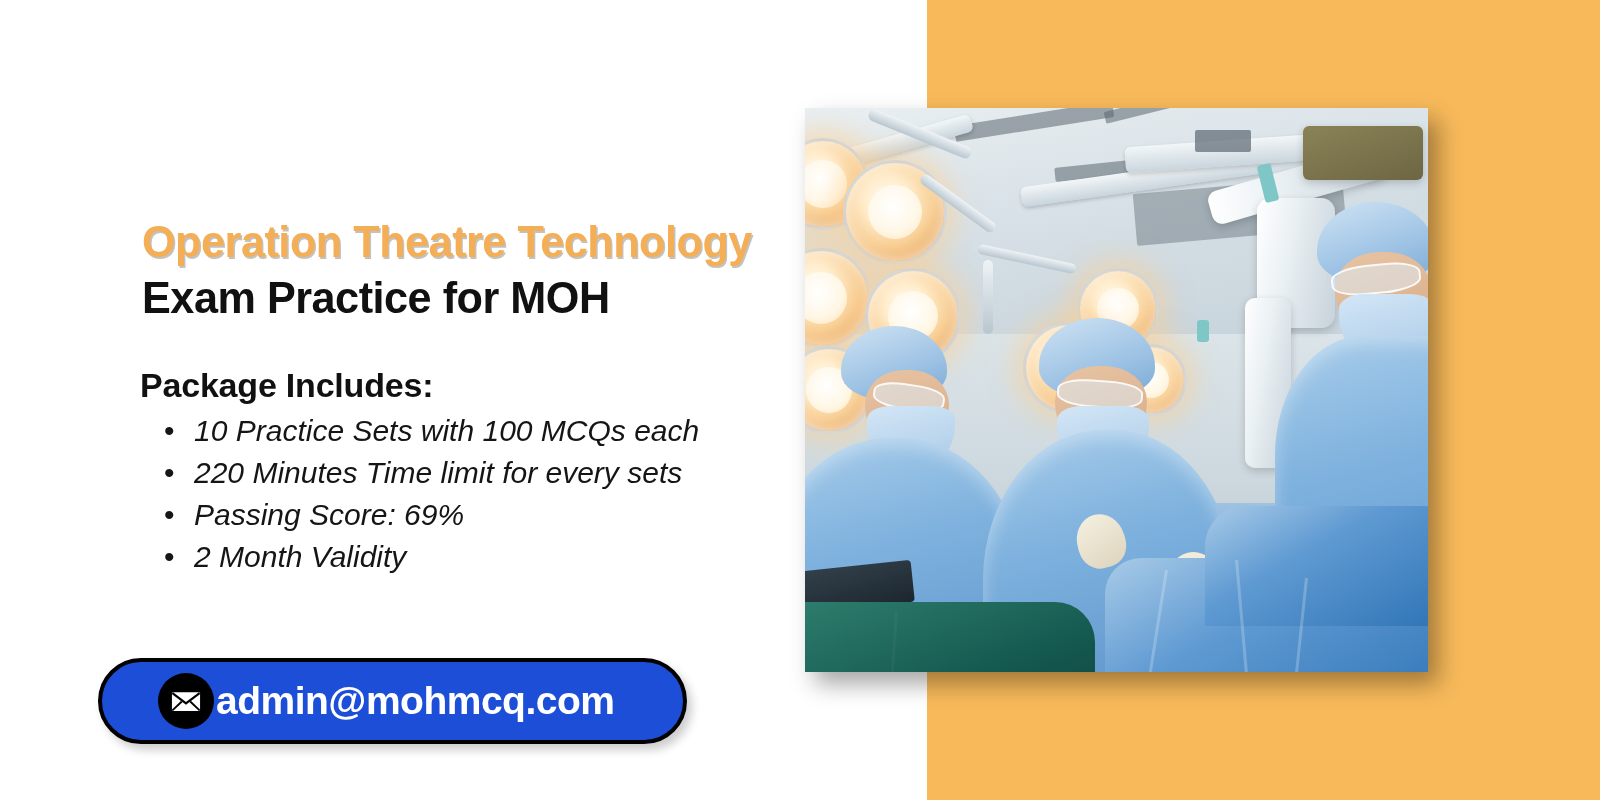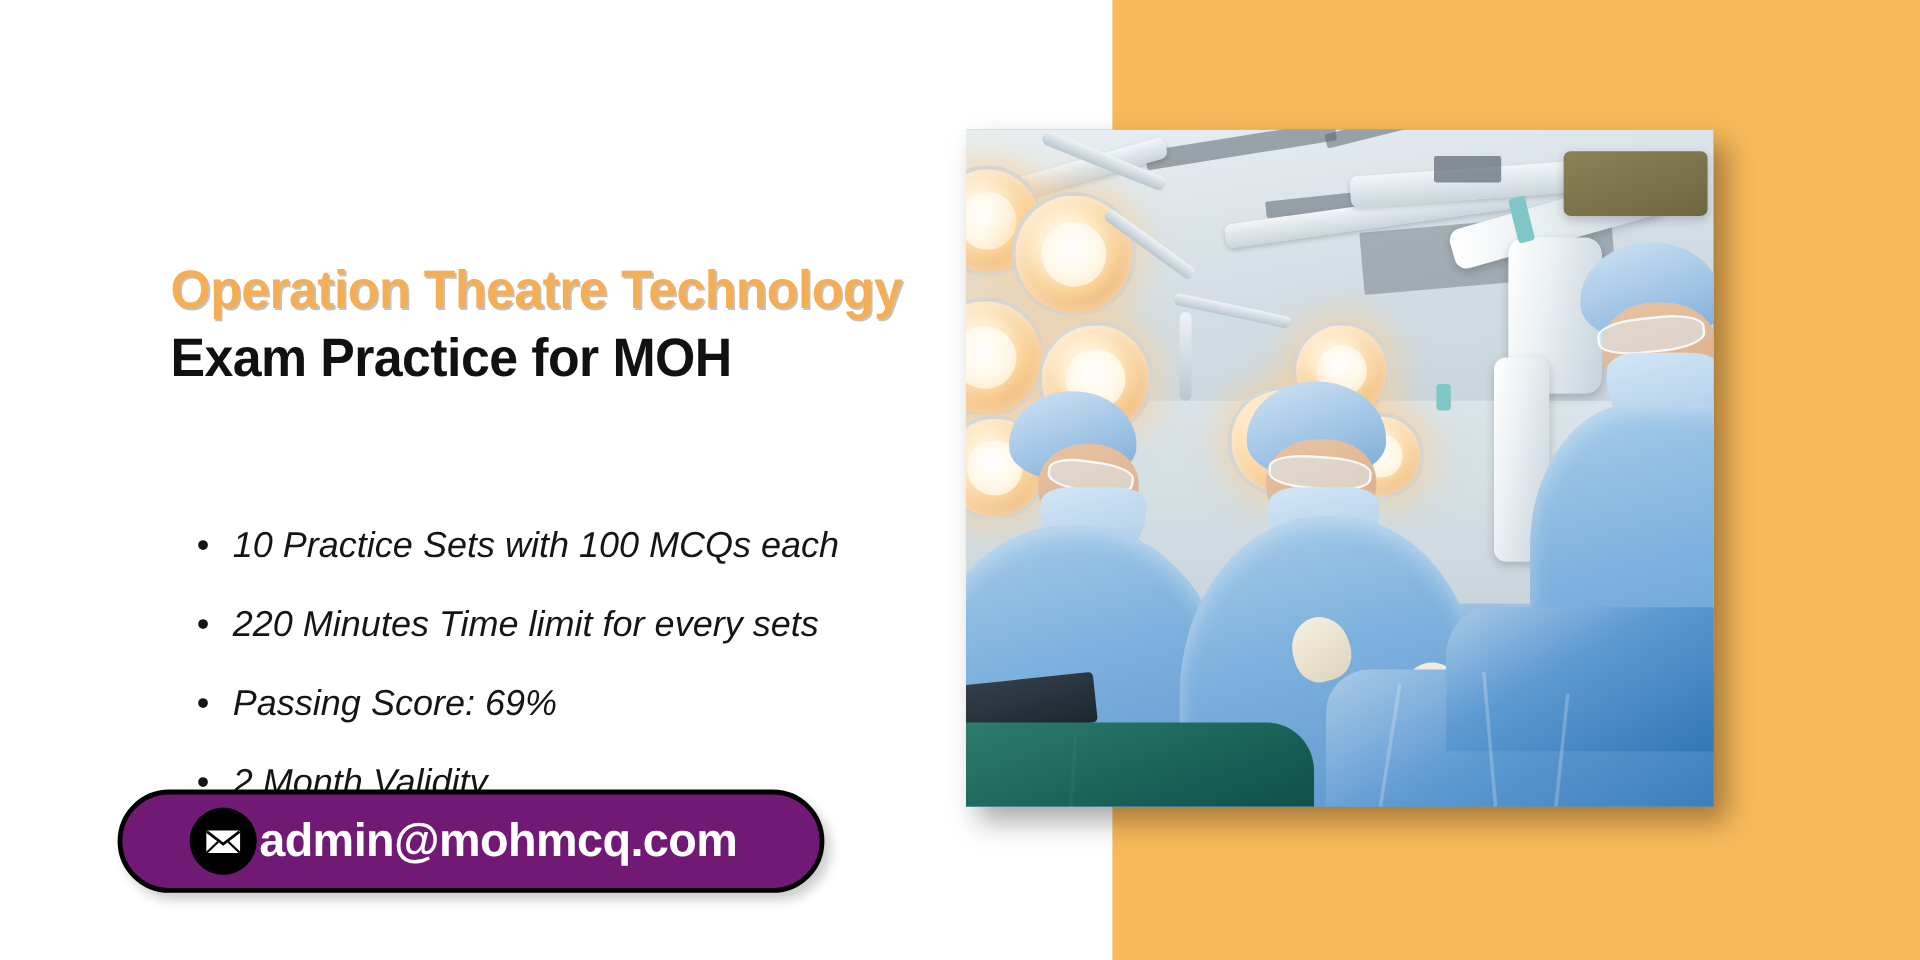--- a/index.html
+++ b/index.html
@@ -182,33 +182,32 @@
   .pkg-list {
     position:absolute; left:160px; top:410px;
     list-style:none;
   }
   .pkg-list li {
     position:relative;
     font-size:30px; font-style:italic; color:#151515;
     line-height:42px;
     padding-left:34px;
     white-space:nowrap;
-    margin-top:24px;
   }
   .pkg-list li::before {
     content:"\2022";
     position:absolute; left:4px; top:0;
     font-style:normal; font-size:30px;
   }
 
   
   .email-pill {
     position:absolute; left:98px; top:658px;
     width:589px; height:86px;
-    background:#701a75;
+    background:#1d4ed8;
     border:4px solid #000000;
     border-radius:48px;
     display:flex; align-items:center;
     box-shadow:5px 6px 10px rgba(0,0,0,.2);
   }
   .env-circle {
     width:56px; height:56px; margin-left:56px;
     border-radius:50%;
     background:#000000;
     display:flex; align-items:center; justify-content:center;
@@ -298,20 +297,21 @@
       <div class="tray" style="left:-12px;top:458px;width:120px;height:42px;transform:rotate(-6deg);"></div>
       <div class="drape-green" style="left:-10px;top:494px;width:300px;height:130px;"></div>
       <div class="fold" style="left:90px;top:504px;width:3px;height:110px;opacity:.18;transform:rotate(4deg);"></div>
     </div>
   </div>
 
 
   <div class="title-orange">Operation Theatre Technology</div>
   <div class="title-black">Exam Practice for MOH</div>
 
+  <div class="pkg-title">Package Includes:</div>
   <ul class="pkg-list">
     <li>10 Practice Sets with 100 MCQs each</li>
     <li>220 Minutes Time limit for every sets</li>
     <li>Passing Score: 69%</li>
     <li>2 Month Validity</li>
   </ul>
 
   <div class="email-pill">
     <span class="env-circle">
       <svg viewBox="0 0 32 24" width="30" height="23">

